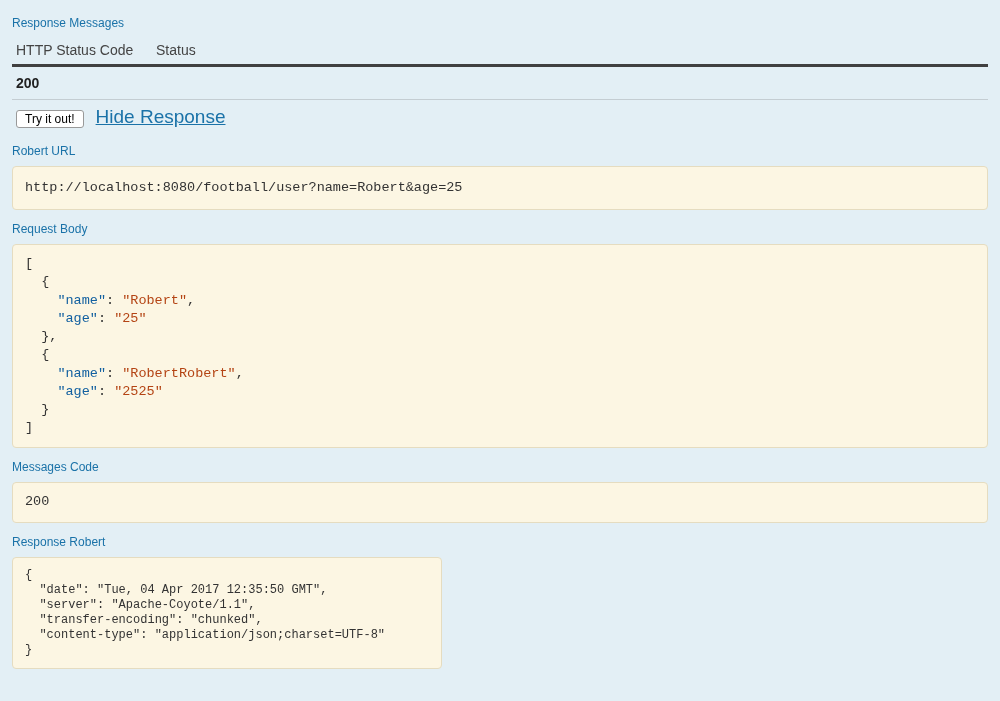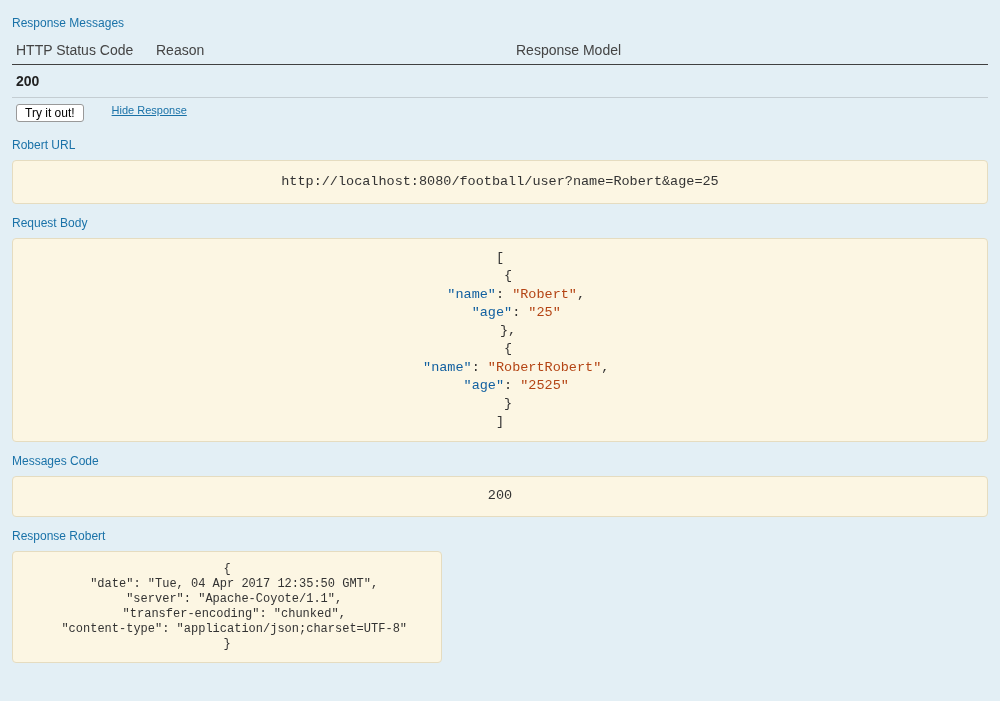--- a/index.html
+++ b/index.html
@@ -14,88 +14,86 @@
     color: #333;
   }
   .section-title {
     color: #1a72a8;
     font-size: 12px;
     font-weight: 500;
     margin: 6px 0 8px 0;
   }
   .tbl-header {
     display: flex;
-    border-bottom: 1px solid #404040;
+    border-bottom: 3px solid #404040;
     padding: 4px 0 6px 4px;
     color: #444;
     font-size: 14px;
   }
   .col-status { width: 140px; }
   .col-reason { width: 360px; }
   .col-model  { flex: 1; }
   .row-200 {
     padding: 8px 0 8px 4px;
     font-weight: 700;
     color: #222;
     border-bottom: 1px solid #c4cdd2;
   }
   .actions {
     display: flex;
-    align-items: flex-start;
-    gap: 28px;
+    align-items: flex-end;
+    gap: 12px;
     padding: 6px 0 10px 4px;
   }
   .try-btn {
     font-family: inherit;
     font-size: 12px;
     background: #fff;
     border: 1px solid #999;
     border-radius: 3px;
     padding: 1px 8px;
     cursor: pointer;
   }
   .hide-link {
     color: #1a72a8;
     text-decoration: underline;
     cursor: pointer;
-    font-size: 11px;
+    font-size: 19px;
   }
   .code-box {
     background: #fcf6e3;
     border: 1px solid #e5dcc0;
     border-radius: 4px;
     padding: 10px 12px;
     font-family: Menlo, Consolas, "Courier New", monospace;
     font-size: 13.5px;
     line-height: 1.35;
     white-space: pre;
     margin-bottom: 12px;
     overflow-x: auto;
     max-width: 976px;
-    text-align: center;
   }
   .code-box.small {
     font-size: 12px;
     line-height: 1.25;
   }
   .code-box.url {
     padding: 12px 12px;
   }
   .json-key { color: #1260a0; }
   .json-str { color: #b44414; }
   .headers-box { width: 430px; }
 </style>
 </head>
 <body>
 
 <div class="section-title">Response Messages</div>
 <div class="tbl-header">
   <div class="col-status">HTTP Status Code</div>
-  <div class="col-reason">Reason</div>
-  <div class="col-model">Response Model</div>
+  <div class="col-reason">Status</div>
 </div>
 <div class="row-200">200</div>
 
 <div class="actions">
   <button class="try-btn">Try it out!</button>
   <a class="hide-link">Hide Response</a>
 </div>
 
 <div class="section-title">Robert URL</div>
 <div class="code-box url">http://localhost:8080/football/user?name=Robert&amp;age=25</div>

